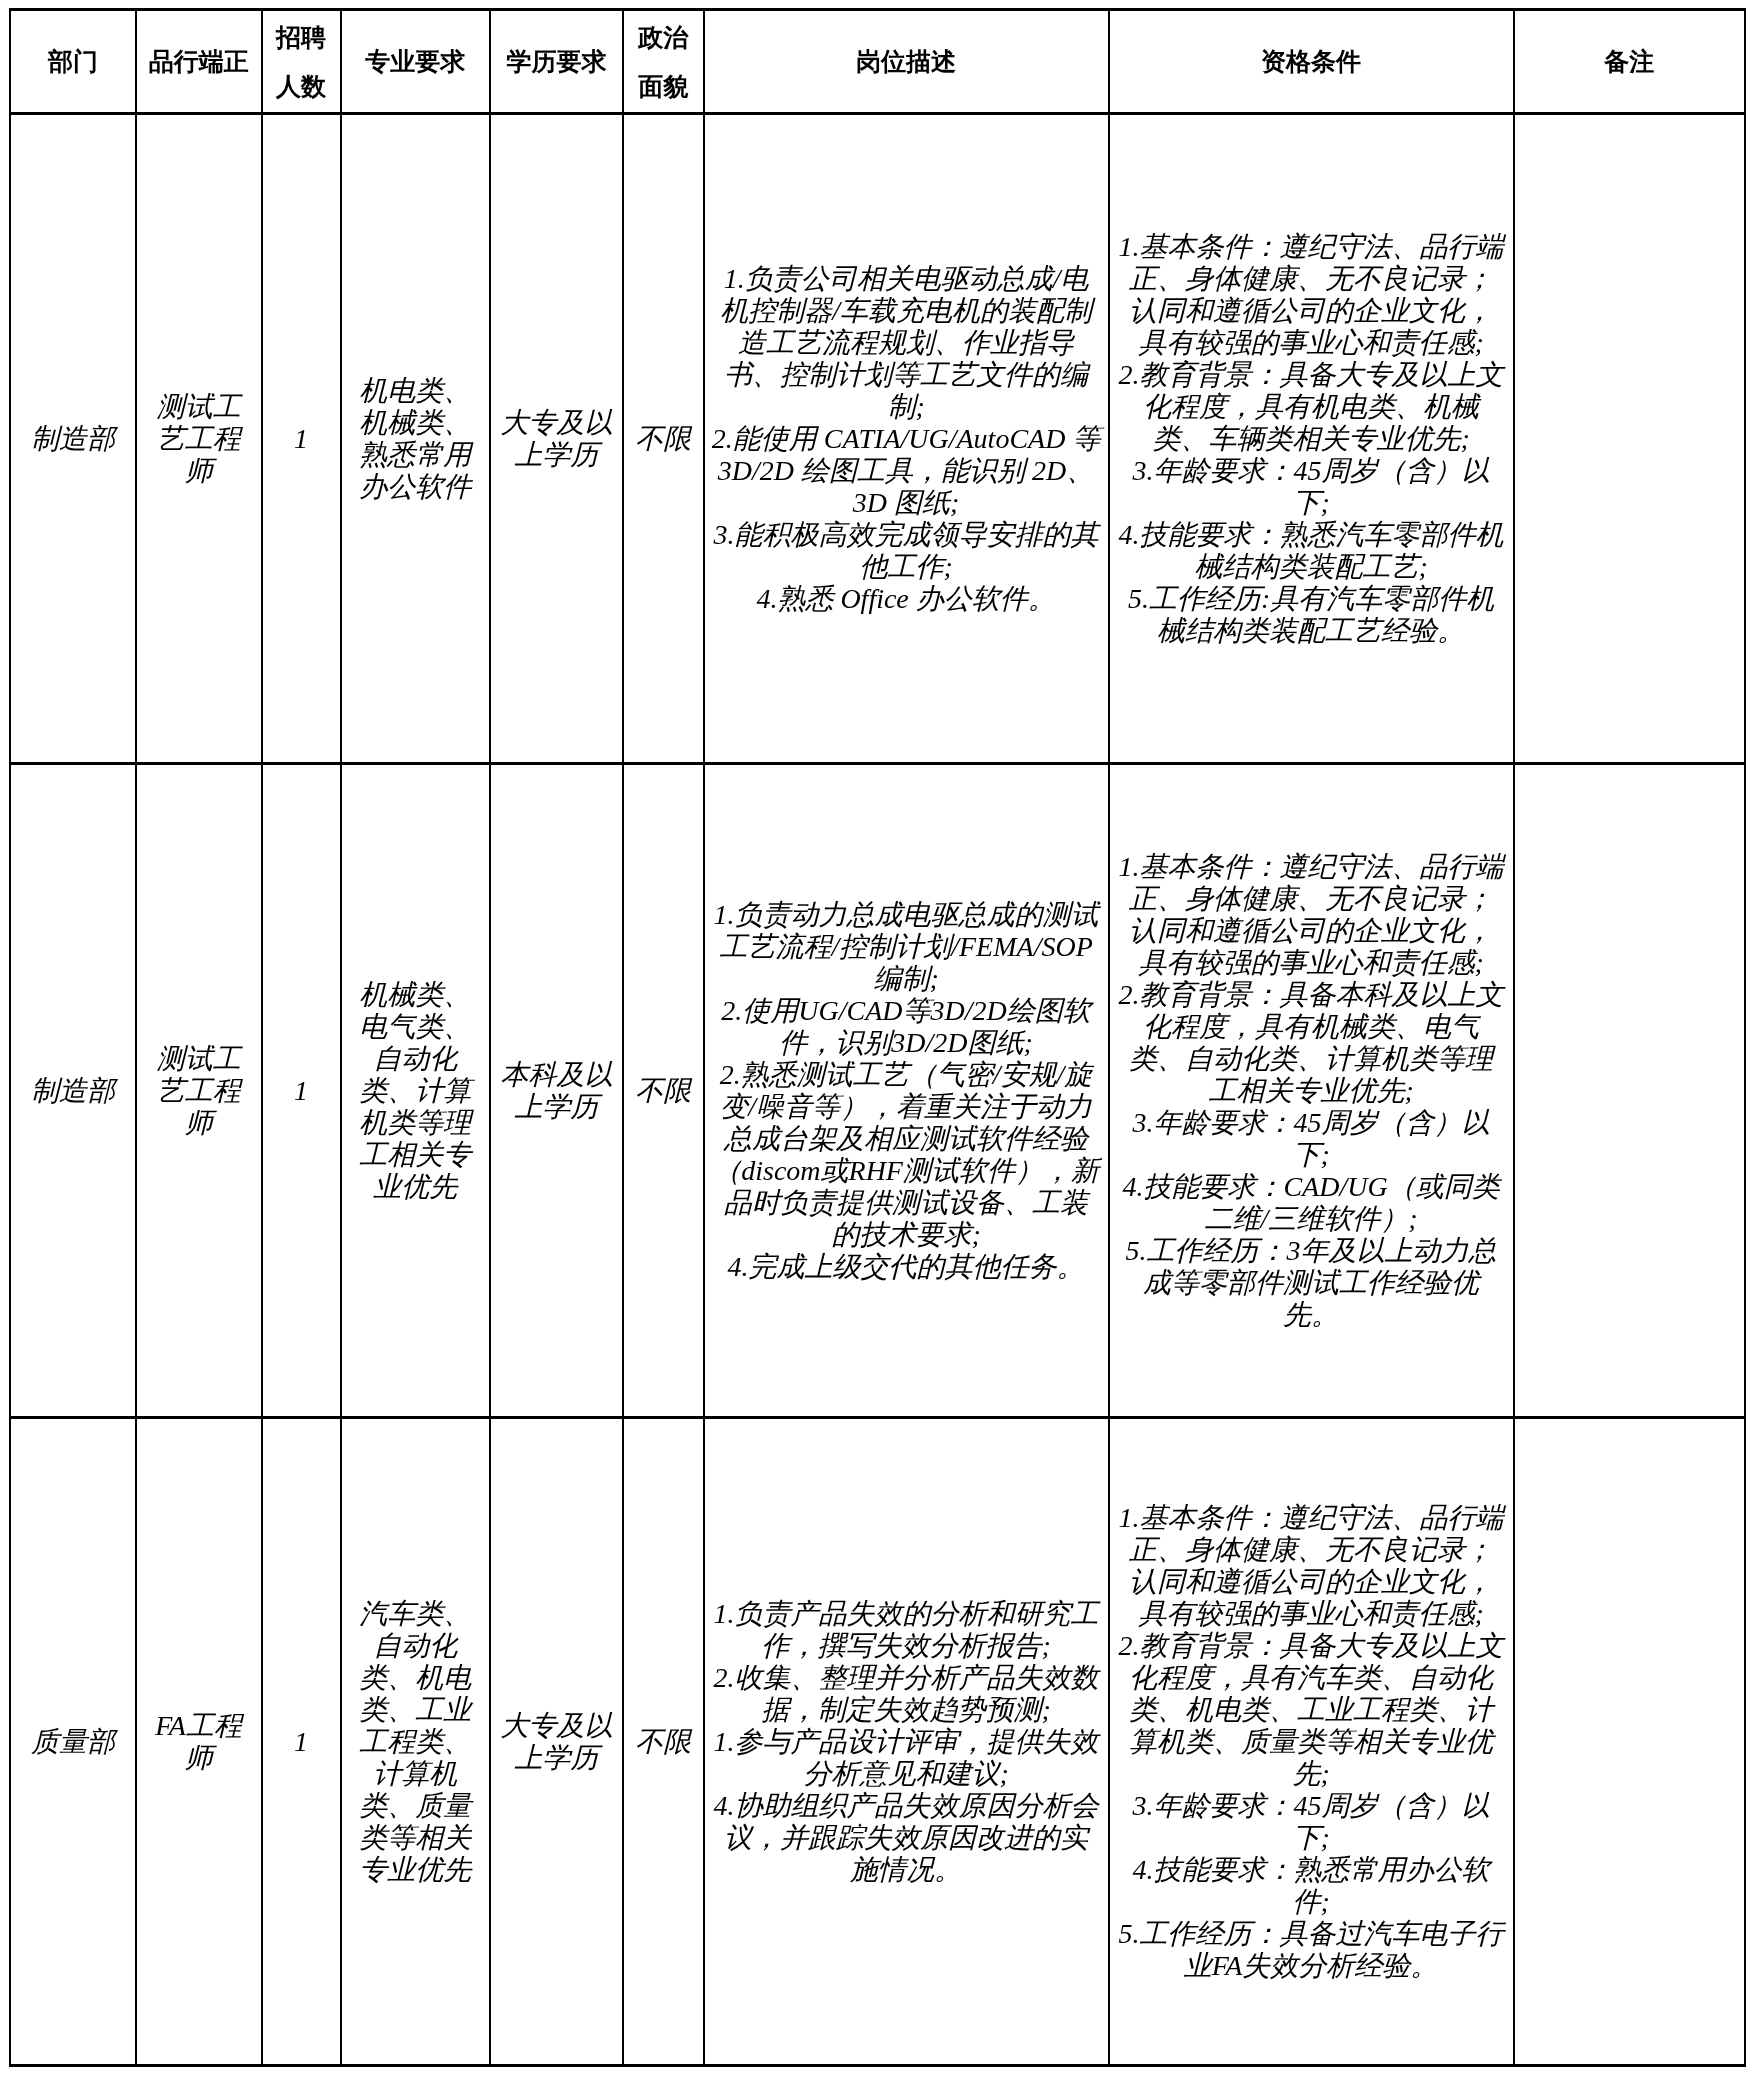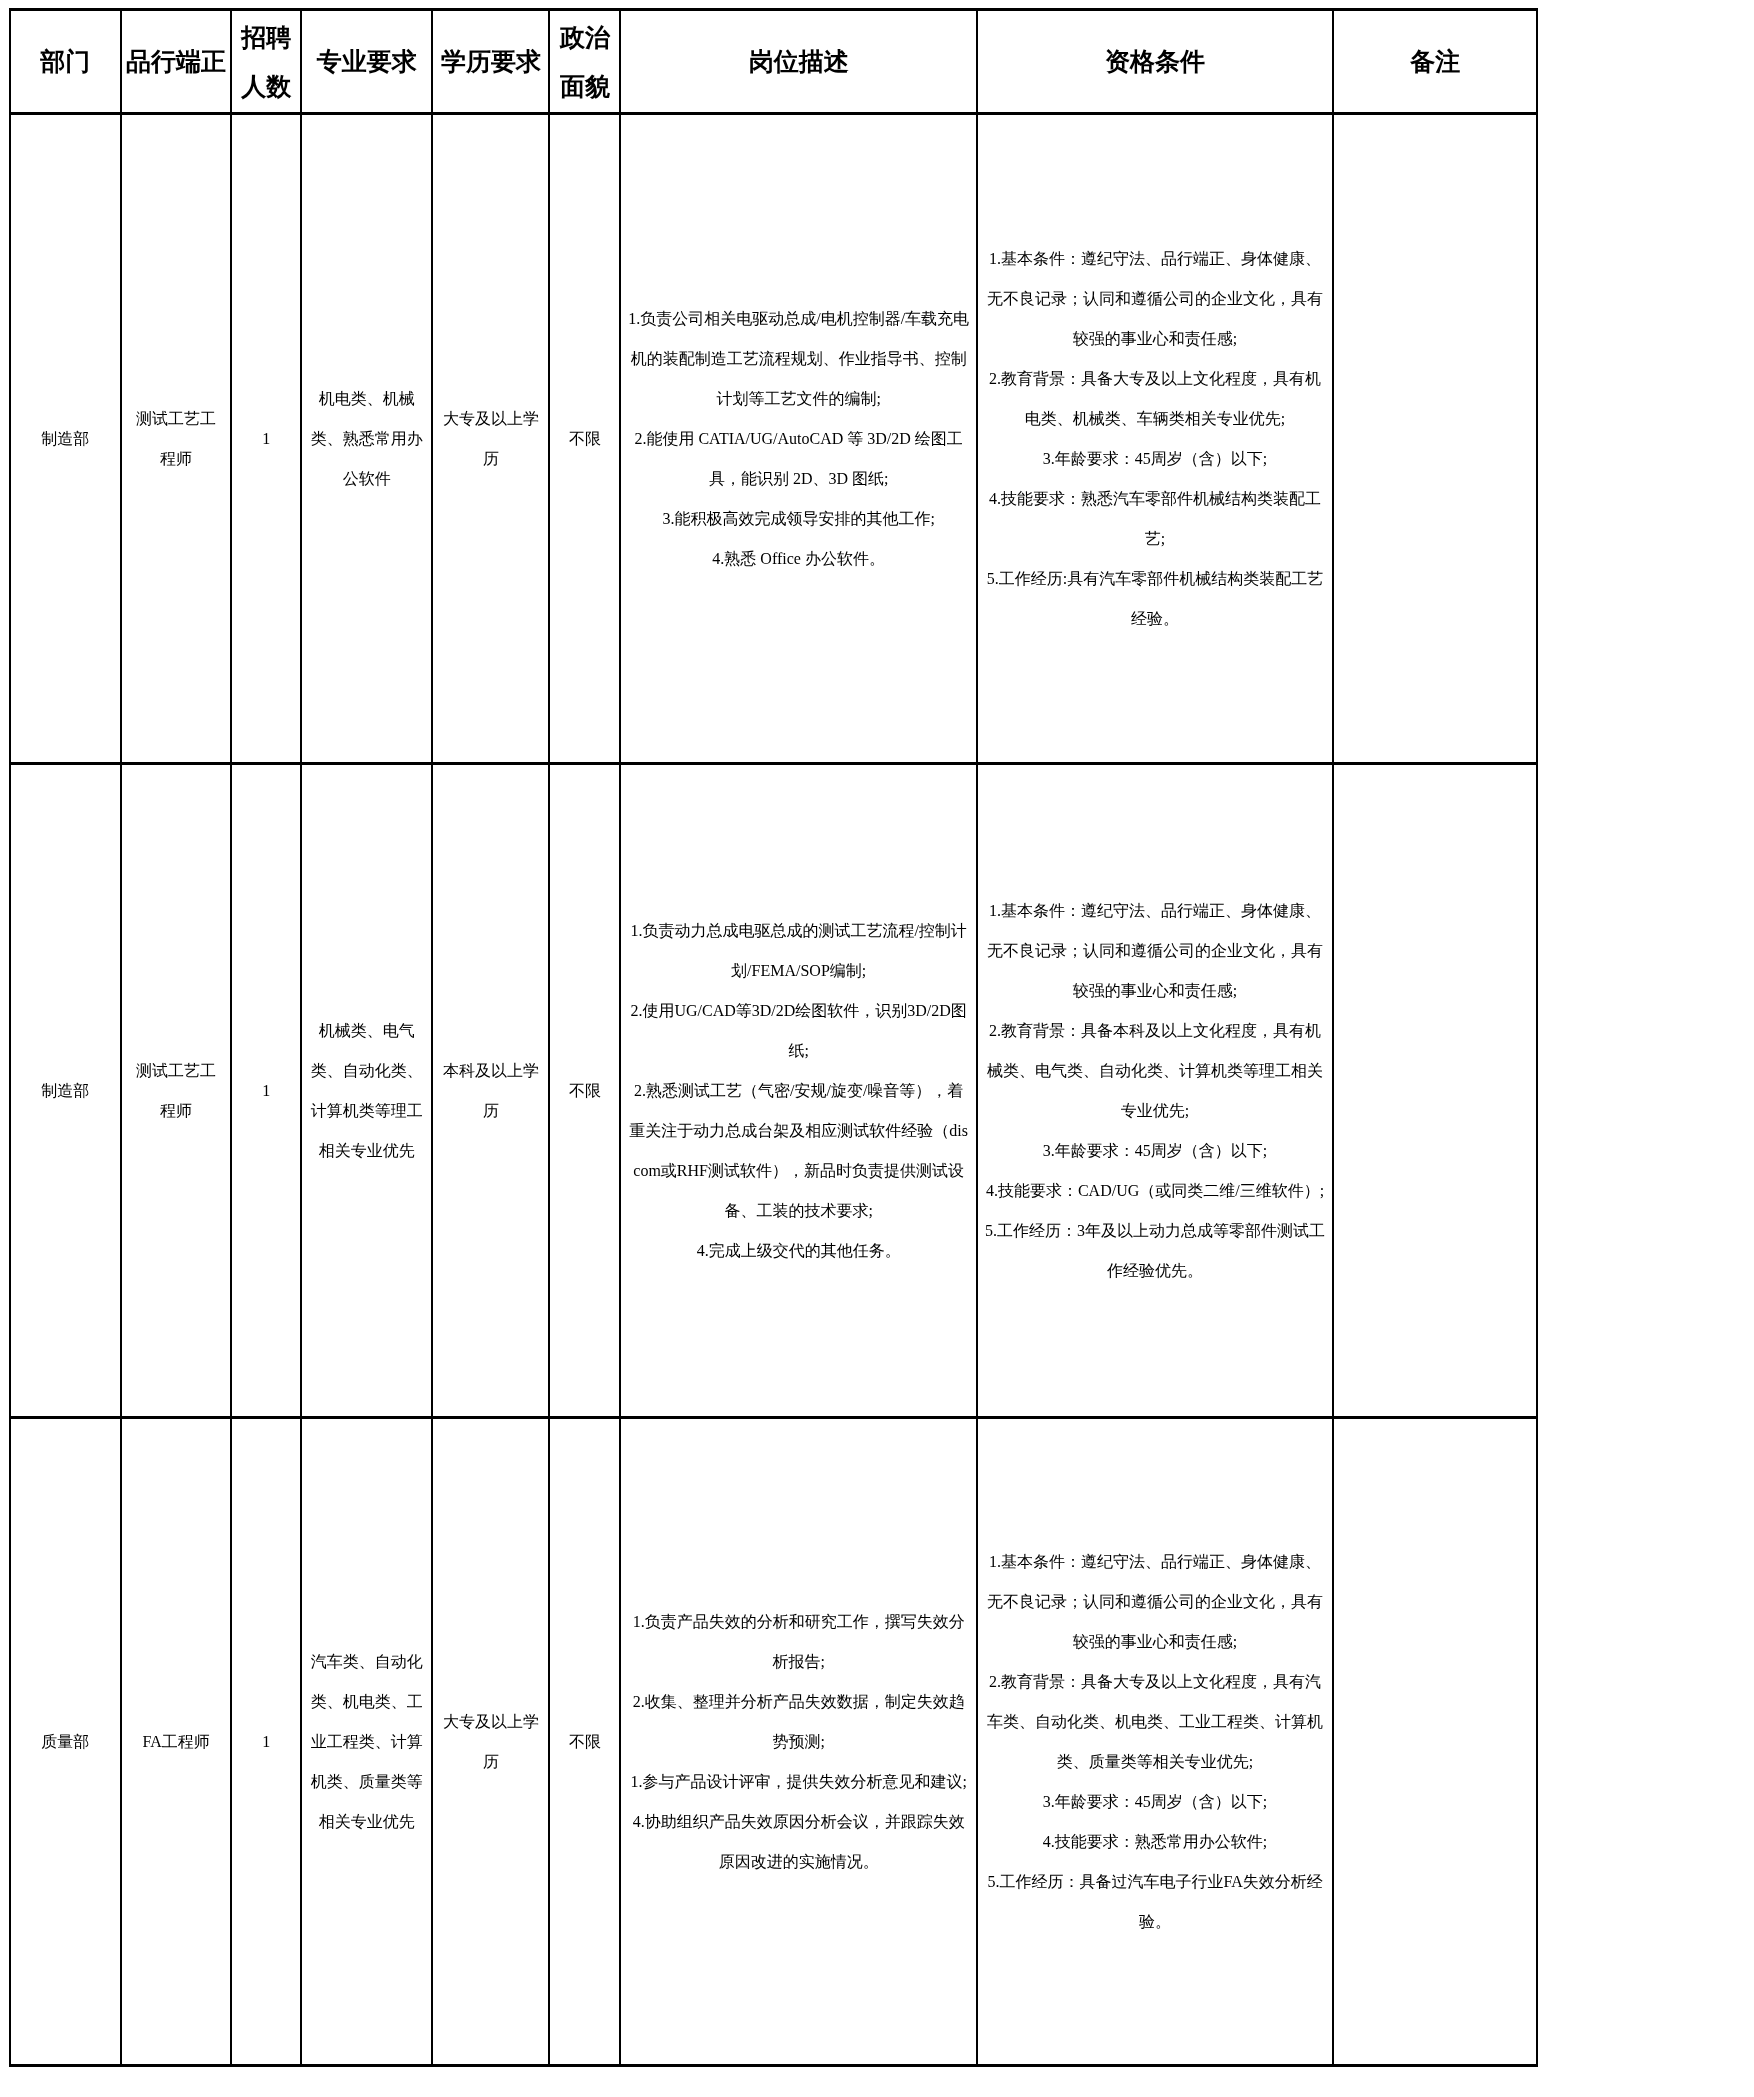--- a/index.html
+++ b/index.html
@@ -11,21 +11,21 @@
     width: 1754px;
     height: 2097px;
     color: #000000;
     font-family: "Liberation Serif", "DejaVu Serif", serif;
     box-sizing: border-box;
   }
   .sheet {
     padding: 8px 9px;
   }
   table.recruit {
-    width: 1529px;
+    width: 1737px;
     border-collapse: collapse;
     table-layout: fixed;
     background: #ffffff;
   }
   th, td {
     border-left: 2.4px solid #000;
     border-right: 2.4px solid #000;
     border-top: 3.2px solid #000;
     border-bottom: 3.2px solid #000;
     vertical-align: middle;
@@ -37,22 +37,23 @@
   }
   thead th {
     font-family: "Liberation Sans", "DejaVu Sans", sans-serif;
     font-weight: bold;
     font-size: 25px;
     line-height: 49px;
     height: 104px;
     padding: 0 3.2px;
   }
   td {
-    font-size: 16px;
-    line-height: 40px;
+    font-size: 28px;
+    line-height: 32px;
+    font-style: italic;
   }
   td p {
     margin: 0;
     text-align: center;
   }
   tr.r1 { height: 650px; }
   tr.r2 { height: 654px; }
   tr.r3 { height: 648px; }
 </style>
 </head>

